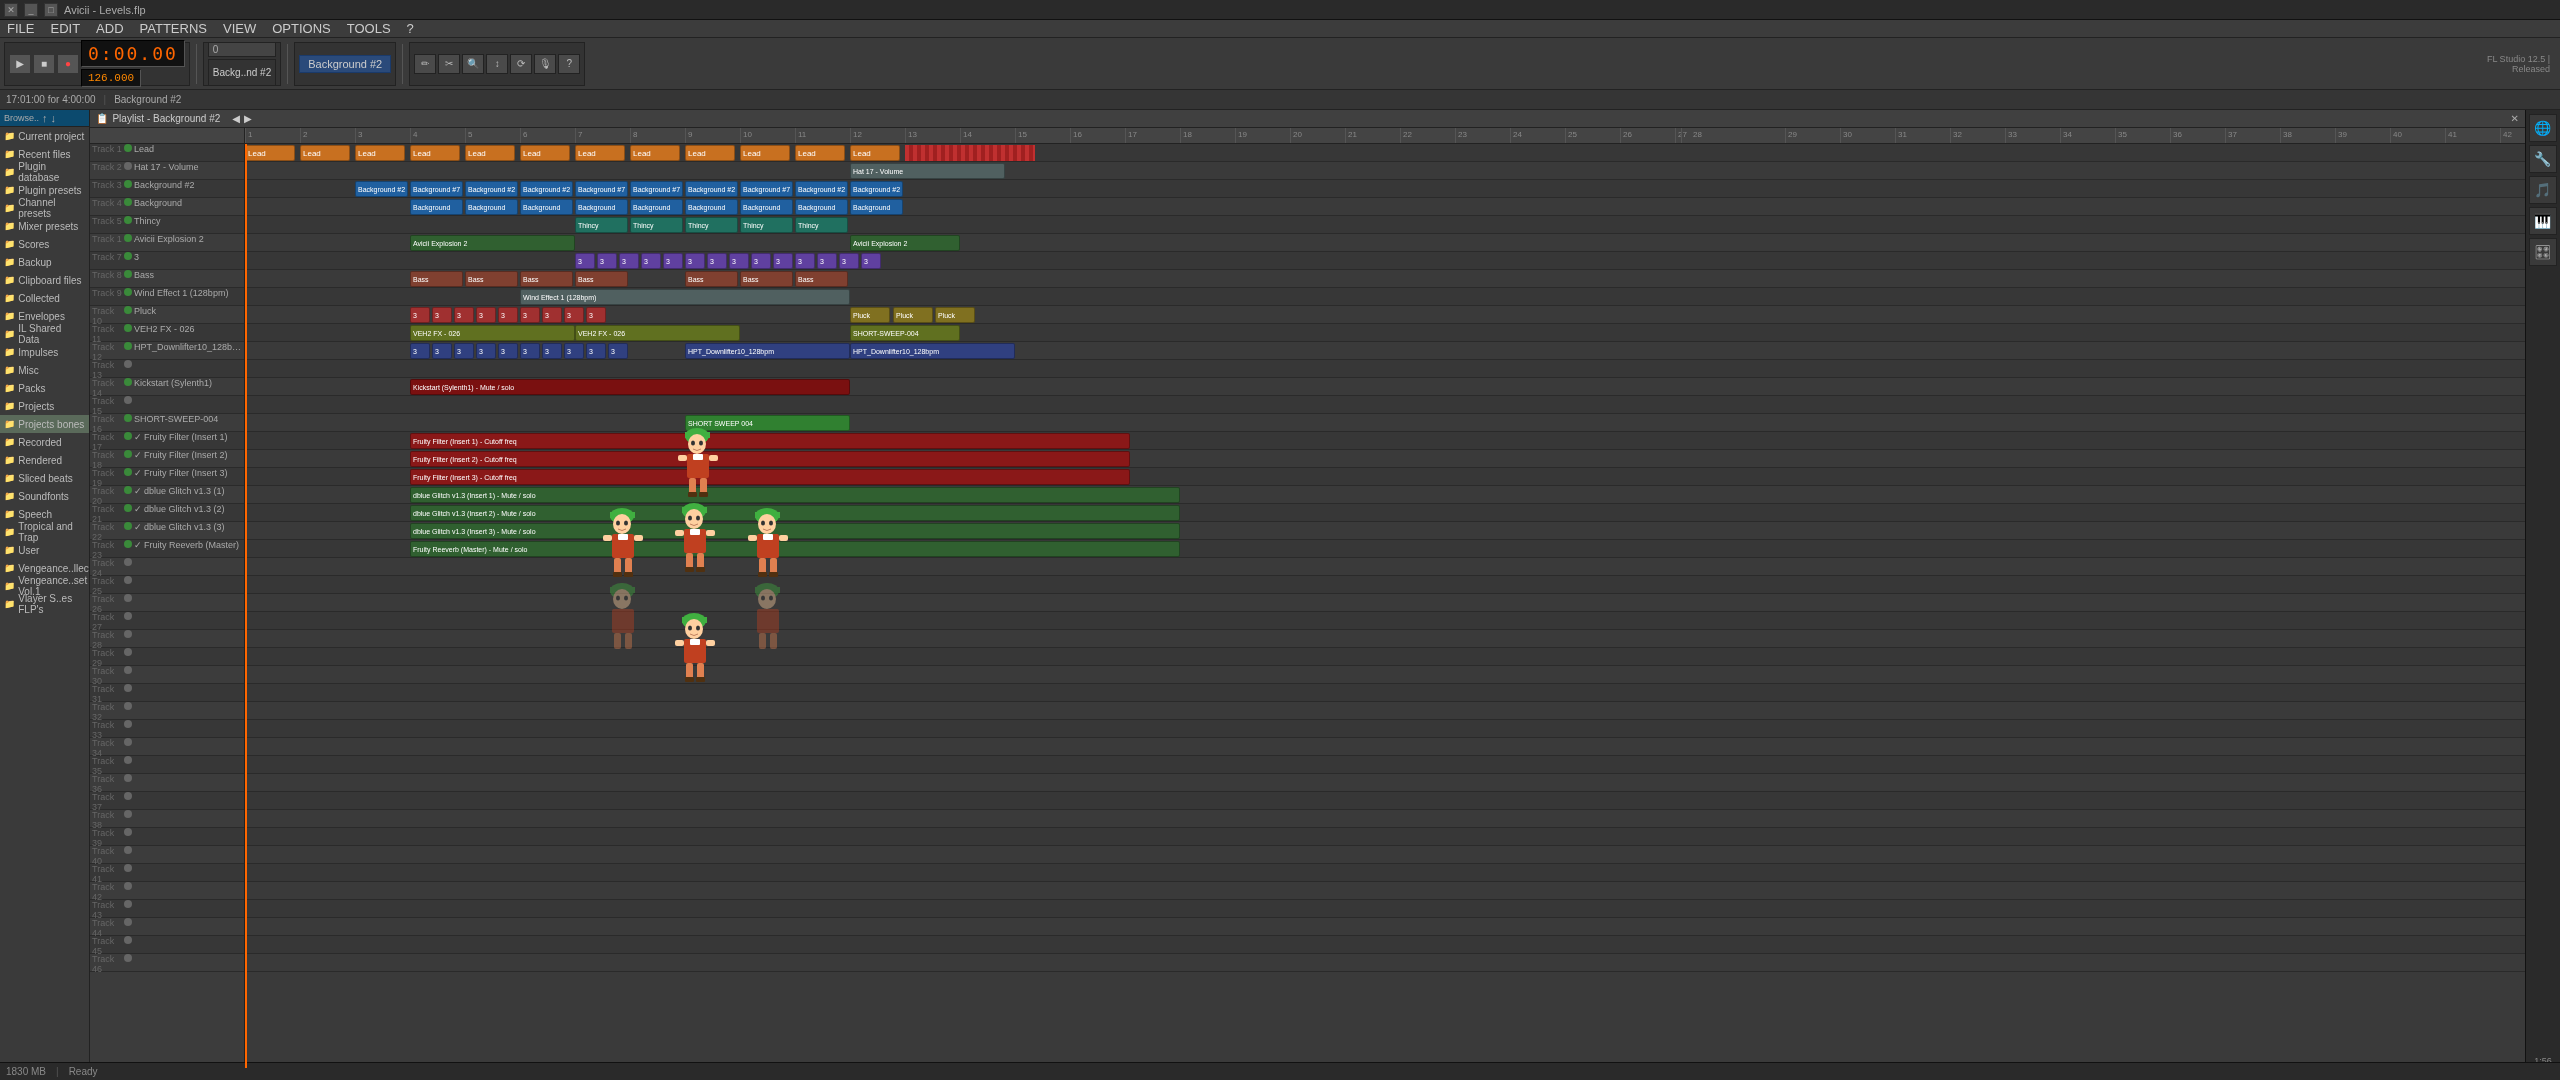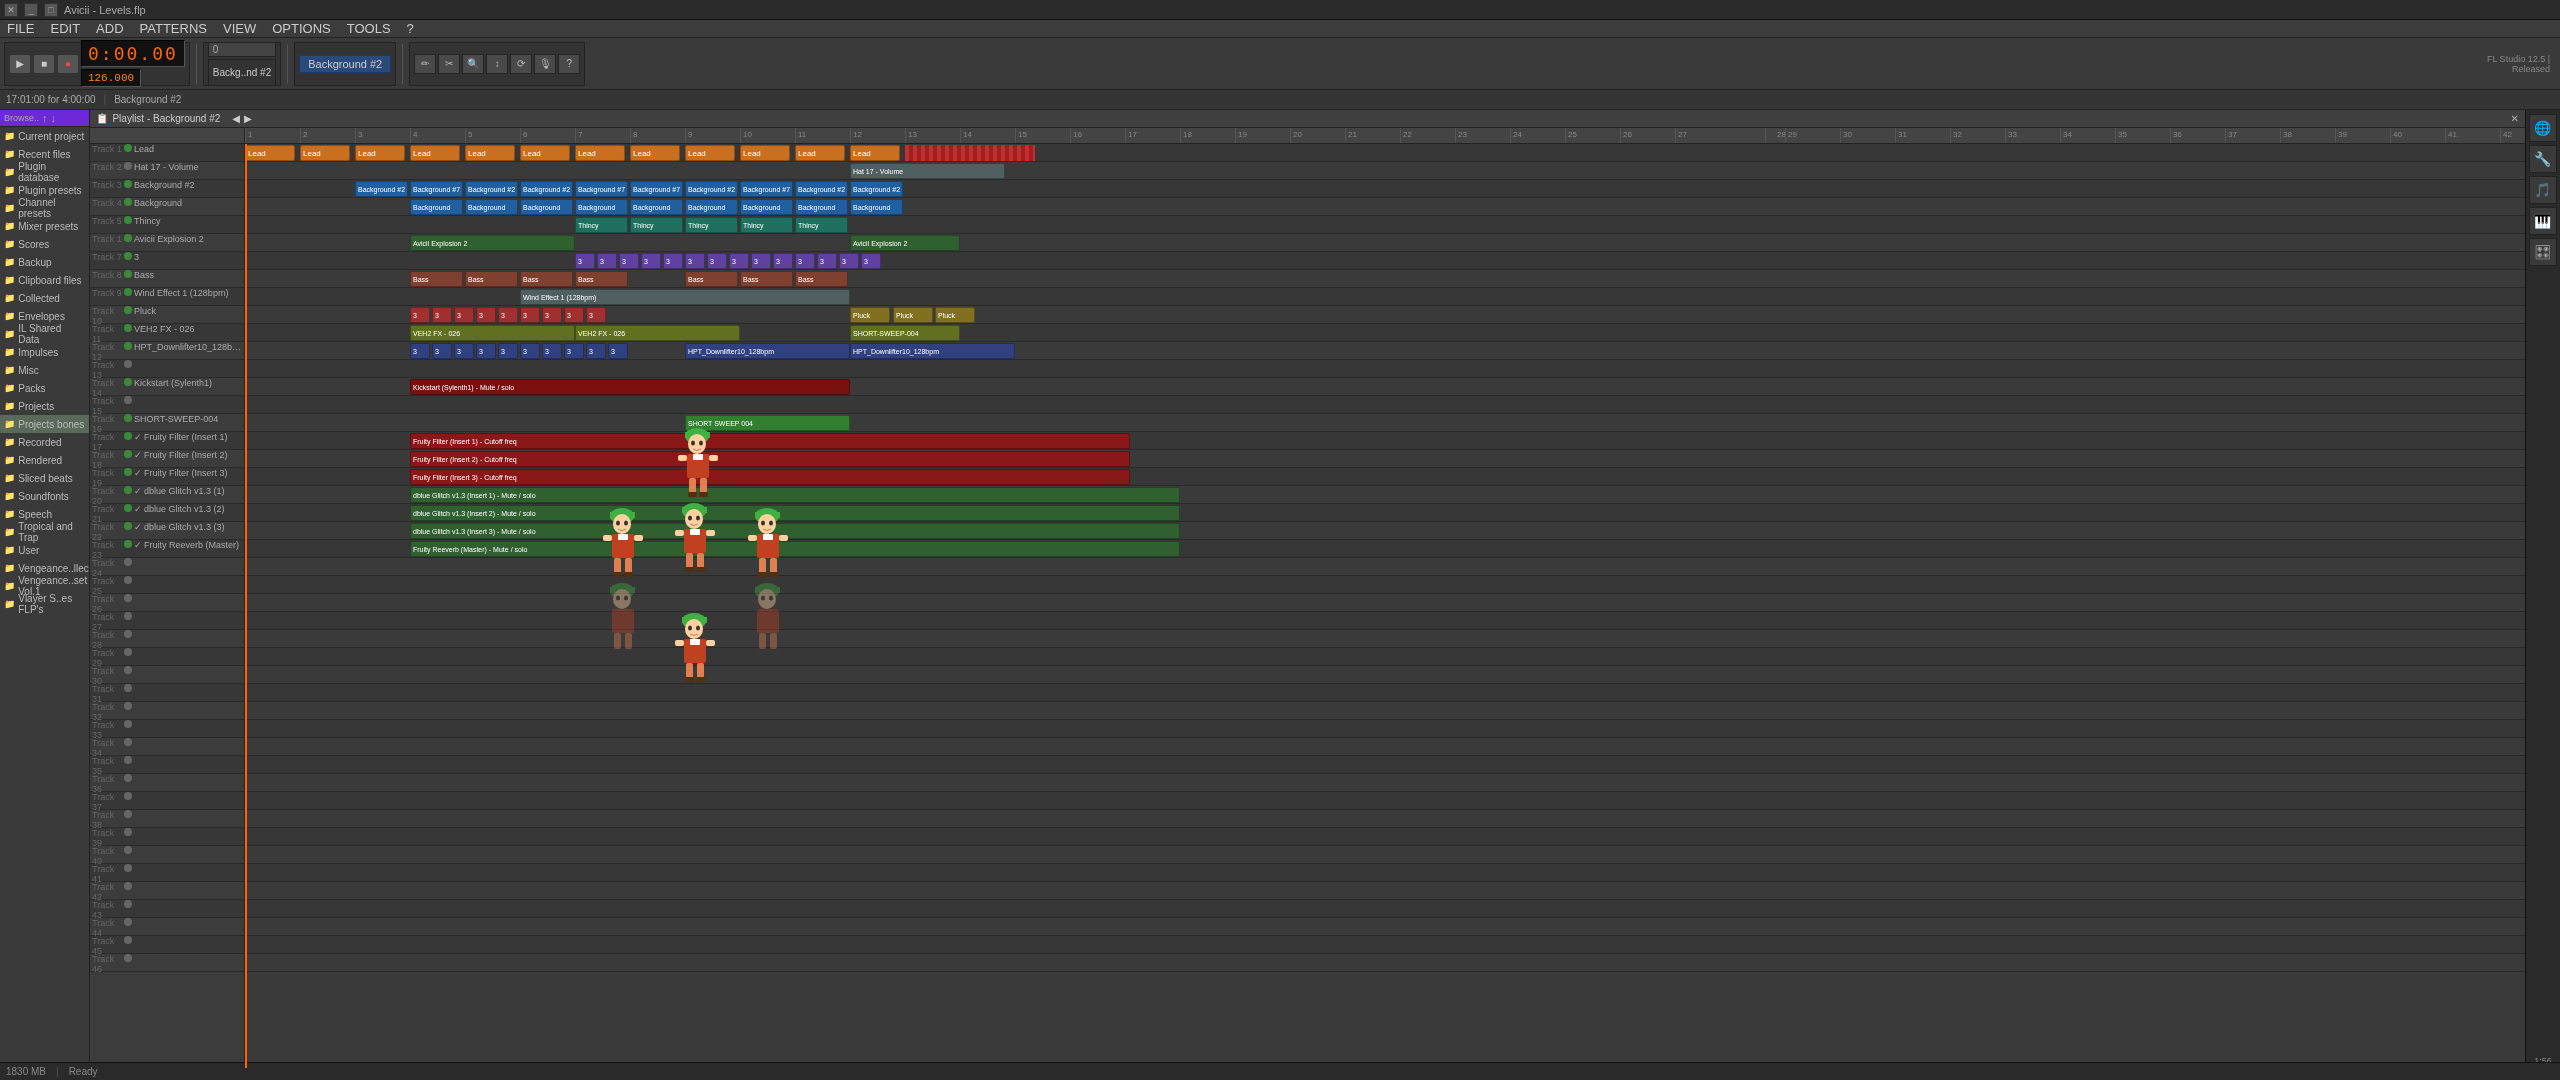--- a/index.html
+++ b/index.html
@@ -126,21 +126,21 @@
       width: 90px;
       background: #3a3a3a;
       border-right: 1px solid #222;
       overflow-y: auto;
       flex-shrink: 0;
     }
     .sidebar-header {
       display: flex;
       align-items: center;
       padding: 2px 4px;
-      background: #6d28d9;
+      background: #0c4a6e;
       border-bottom: 1px solid #222;
       gap: 3px;
     }
     .sidebar-item {
       display: flex;
       align-items: center;
       padding: 2px 4px 2px 8px;
       cursor: pointer;
       font-size: 10px;
       color: #bbb;
@@ -802,21 +802,21 @@
               <div class="ruler-tick" style="left: 935px;">18</div>
               <div class="ruler-tick" style="left: 990px;">19</div>
               <div class="ruler-tick" style="left: 1045px;">20</div>
               <div class="ruler-tick" style="left: 1100px;">21</div>
               <div class="ruler-tick" style="left: 1155px;">22</div>
               <div class="ruler-tick" style="left: 1210px;">23</div>
               <div class="ruler-tick" style="left: 1265px;">24</div>
               <div class="ruler-tick" style="left: 1320px;">25</div>
               <div class="ruler-tick" style="left: 1375px;">26</div>
               <div class="ruler-tick" style="left: 1430px;">27</div>
-              <div class="ruler-tick" style="left: 1520px; padding-left: 11px;">28</div>
+              <div class="ruler-tick" style="left: 1436px; padding-left: 11px;">28</div>
               <div class="ruler-tick" style="left: 1540px;">29</div>
               <div class="ruler-tick" style="left: 1595px;">30</div>
               <div class="ruler-tick" style="left: 1650px;">31</div>
               <div class="ruler-tick" style="left: 1705px;">32</div>
               <div class="ruler-tick" style="left: 1760px;">33</div>
               <div class="ruler-tick" style="left: 1815px;">34</div>
               <div class="ruler-tick" style="left: 1870px;">35</div>
               <div class="ruler-tick" style="left: 1925px;">36</div>
               <div class="ruler-tick" style="left: 1980px;">37</div>
               <div class="ruler-tick" style="left: 2035px;">38</div>

